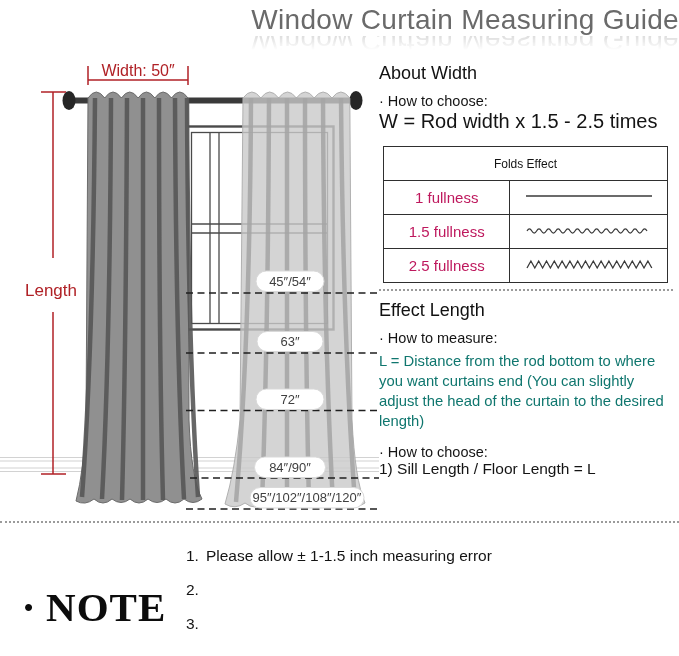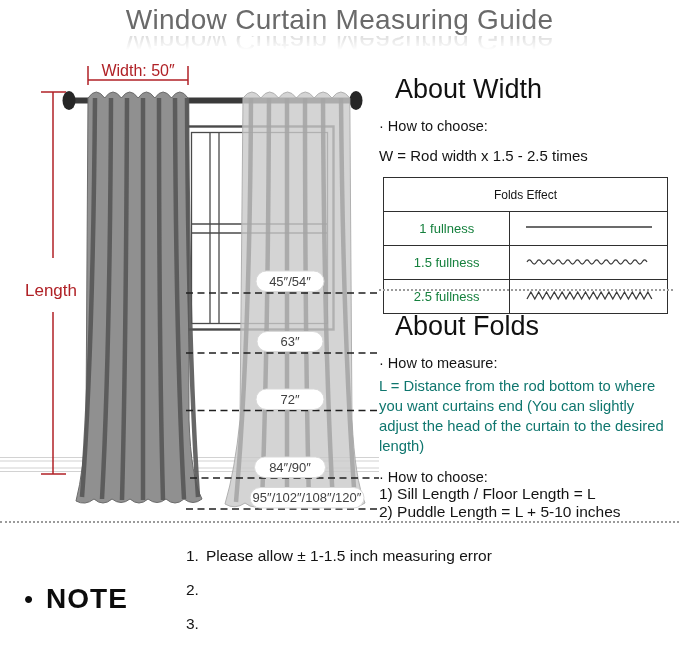--- a/index.html
+++ b/index.html
@@ -1,53 +1,53 @@
 <!DOCTYPE html>
 <html><head>
 <meta charset="utf-8">
 <style>
   html,body{margin:0;padding:0;background:#fff;}
   #stage{
     position:relative;width:679px;height:656px;background:#ffffff;overflow:hidden;
     font-family:"Liberation Sans",sans-serif;color:#1a1a1a;
   }
   
-  .title-wrap{position:absolute;top:4px;left:0;width:100%;text-align:center;}
+  .title-wrap{position:absolute;top:4px;left:0;width:100%;text-align:right;}
   .title{font-size:28px;color:#6a6a6a;letter-spacing:.3px;line-height:32px;}
   .title-reflection{
     font-size:28px;color:#6a6a6a;letter-spacing:.3px;line-height:32px;
     transform:scaleY(-1);opacity:.28;height:20px;overflow:hidden;
     -webkit-mask-image:linear-gradient(to top,rgba(0,0,0,.8),transparent 70%);
     mask-image:linear-gradient(to top,rgba(0,0,0,.8),transparent 70%);
   }
   
   #scene{position:absolute;left:0;top:55px;}
   #scene text{font-family:"Liberation Sans",sans-serif;}
   .pill-text{font-size:13px;fill:#3f3f3f;}
   
   .right-col{position:absolute;left:379px;top:60px;width:296px;}
-  .section-heading{font-size:27px;font-weight:400;color:#111;line-height:26px;margin:16px;}
+  .section-heading{font-size:18px;font-weight:400;color:#111;line-height:26px;margin:0;}
   .how-label{font-size:14.5px;color:#141414;margin-top:7px;}
-  .formula{font-size:15px;color:#141414;margin-top:13px;}
+  .formula{font-size:20px;color:#141414;margin-top:1px;}
   table.folds{border-collapse:collapse;margin-top:13px;margin-left:4px;width:285px;
     border:1.5px solid #2f2f2f;}
   table.folds td{border:1.2px solid #2f2f2f;text-align:center;vertical-align:middle;}
   td.tbl-header{font-size:12px;color:#141414;height:31px;}
-  td.row-label{font-size:13px;color:#15803d;width:130px;height:31px;}
+  td.row-label{font-size:15px;color:#be185d;width:130px;height:31px;}
   td.row-effect{width:155px;}
   .divider-right{position:absolute;left:379px;top:289px;width:294px;border-top:2px dotted #9b9b9b;}
   .about-length{position:absolute;left:379px;top:297px;width:300px;}
   .measure-text{font-size:14.8px;line-height:20px;color:#0f766e;margin-top:5px;width:298px;}
   .choose-label{font-size:14.5px;color:#141414;margin-top:13px;}
   .choice-line{font-size:15.5px;color:#141414;margin-top:0;}
   .divider-bottom{position:absolute;left:0;top:521px;width:679px;border-top:2px dotted #9b9b9b;}
   
   .note-label{position:absolute;left:24px;top:583px;display:flex;align-items:center;gap:13px;}
   .note-bullet{font-size:26px;color:#0c0c0c;line-height:1;}
-  .note-heading{font-size:28px;font-weight:700;letter-spacing:1px;color:#0c0c0c;}
+  .note-heading{font-size:41px;font-weight:700;letter-spacing:1px;color:#0c0c0c;font-family:Liberation Serif, serif;}
   .note-items{position:absolute;left:186px;top:545px;width:486px;}
   .note-item{display:flex;gap:7px;font-size:15.5px;line-height:21px;color:#141414;margin-bottom:13px;}
   .note-item .num{flex:0 0 auto;}
 </style>
 </head>
 <body>
 
 <div id="stage">
 
   <div class="title-wrap">
@@ -191,26 +191,25 @@
             </svg>
           </td>
         </tr>
       </tbody>
     </table>
   </div>
 
   <div class="divider-right"></div>
 
   <div class="about-length">
-    <h2 class="section-heading">About Folds</h2>
+    <h2 class="section-heading">Effect Length</h2>
     <div class="how-label">· How to measure:</div>
     <div class="measure-text">L = Distance from the rod bottom to where you want curtains end  (You can slightly adjust the head of the curtain to the desired length)</div>
     <div class="choose-label">· How to choose:</div>
     <div class="choice-line">1)  Sill Length / Floor Length = L</div>
-    <div class="choice-line">2)  Puddle Length = L + 5-10 inches</div>
   </div>
 
   <div class="divider-bottom"></div>
 
   <div class="note-label">
     <span class="note-bullet">•</span>
     <span class="note-heading">NOTE</span>
   </div>
 
   <div class="note-items">

